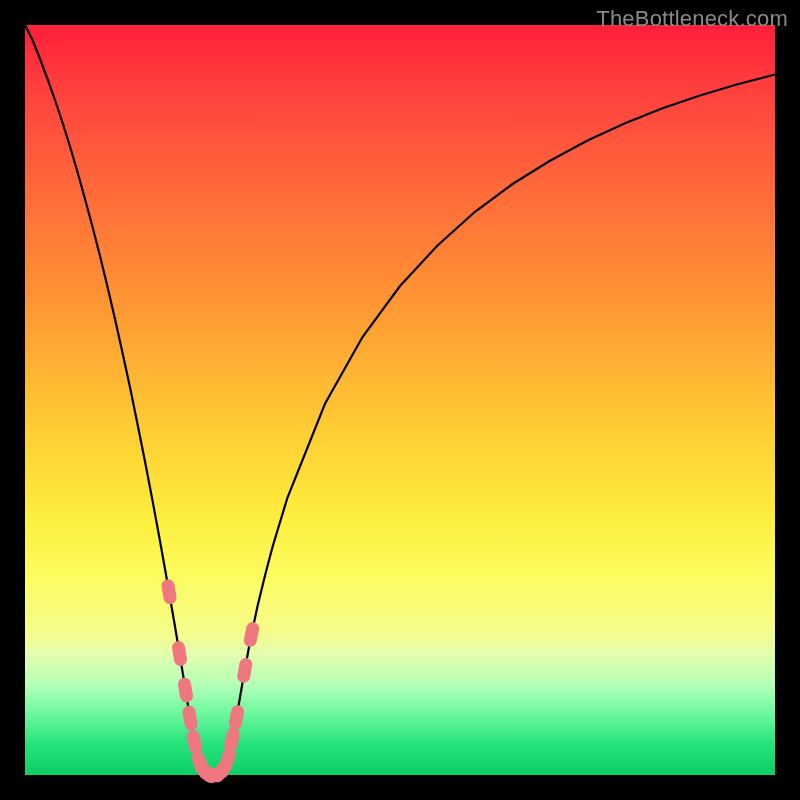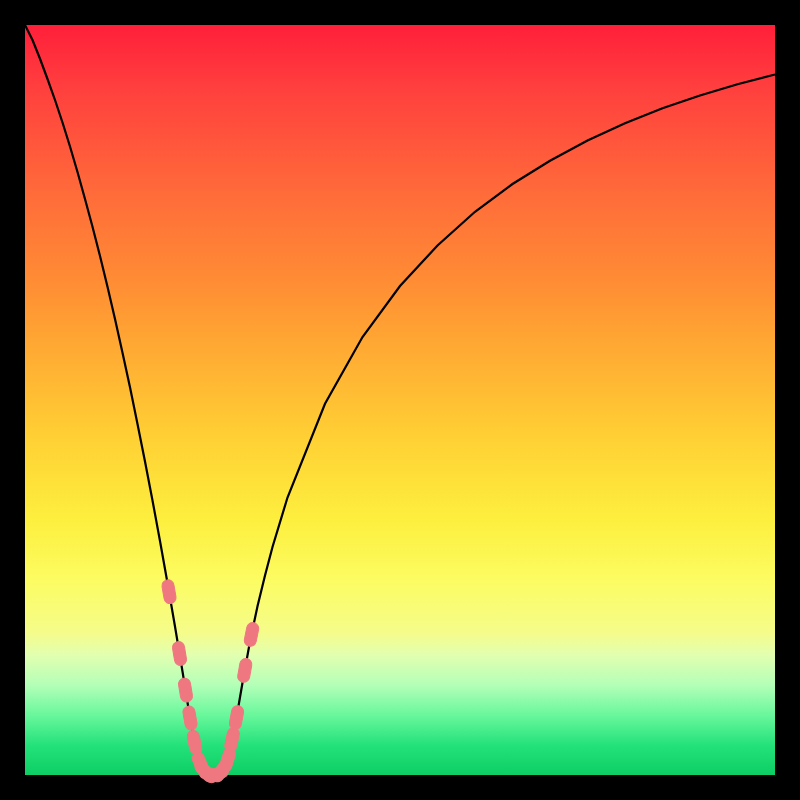--- a/index.html
+++ b/index.html
@@ -88,13 +88,14 @@
           <rect x="-12.00" y="-6.00" width="24" height="12" rx="6" ry="6" class="marker" transform="translate(192.00 749.10) rotate(-25.0)"></rect>
           <rect x="-12.00" y="-6.00" width="24" height="12" rx="6" ry="6" class="marker" transform="translate(196.50 745.80) rotate(-51.7)"></rect>
           <rect x="-12.00" y="-6.00" width="24" height="12" rx="6" ry="6" class="marker" transform="translate(202.50 735.00) rotate(-72.4)"></rect>
           <rect x="-12.00" y="-6.00" width="24" height="12" rx="6" ry="6" class="marker" transform="translate(207.00 714.75) rotate(-78.0)"></rect>
           <rect x="-12.00" y="-6.00" width="24" height="12" rx="6" ry="6" class="marker" transform="translate(211.50 692.55) rotate(-79.4)"></rect>
           <rect x="-12.00" y="-6.00" width="24" height="12" rx="6" ry="6" class="marker" transform="translate(219.75 645.38) rotate(-79.8)"></rect>
           <rect x="-12.00" y="-6.00" width="24" height="12" rx="6" ry="6" class="marker" transform="translate(226.50 609.45) rotate(-78.6)"></rect>
         </g>
     </svg>
   </div>
+  <div class="watermark">TheBottleneck.com</div>
 </div>
 
 </body></html>

